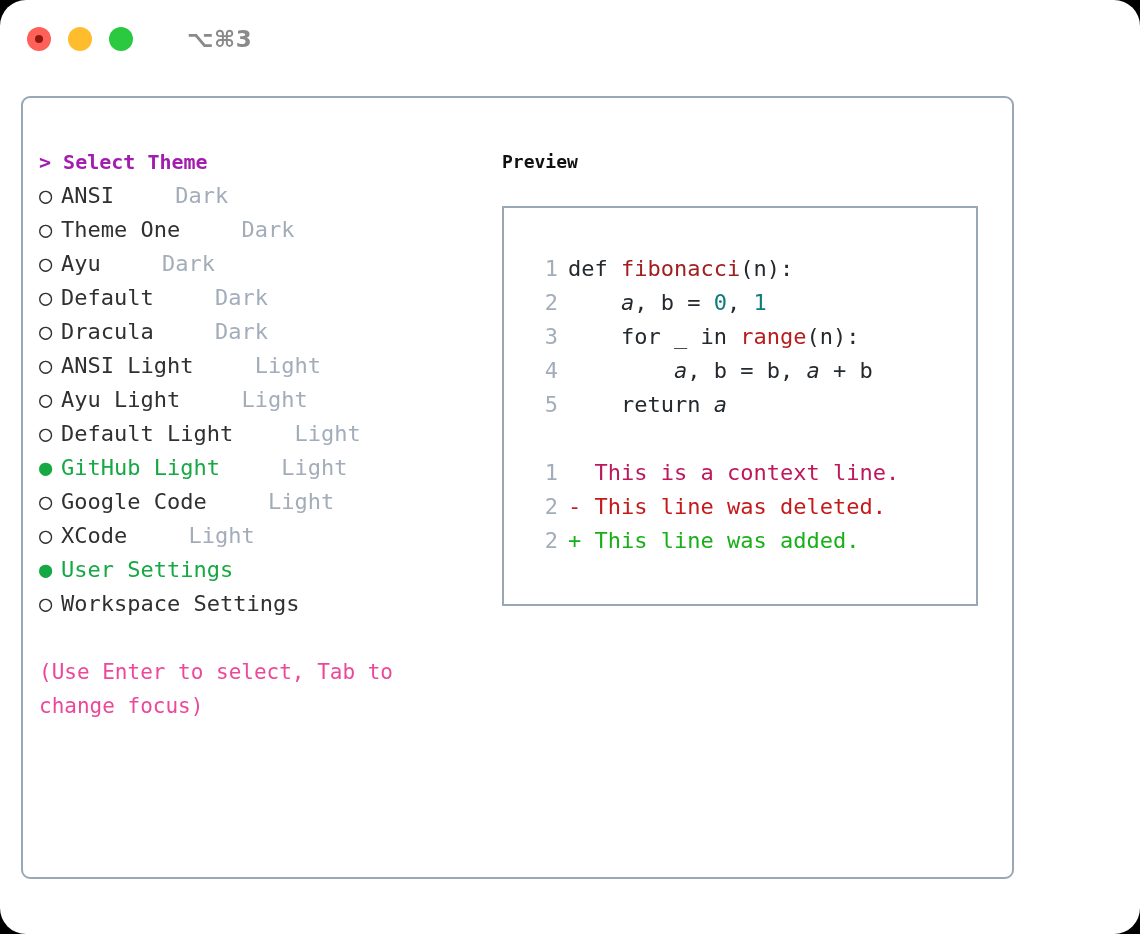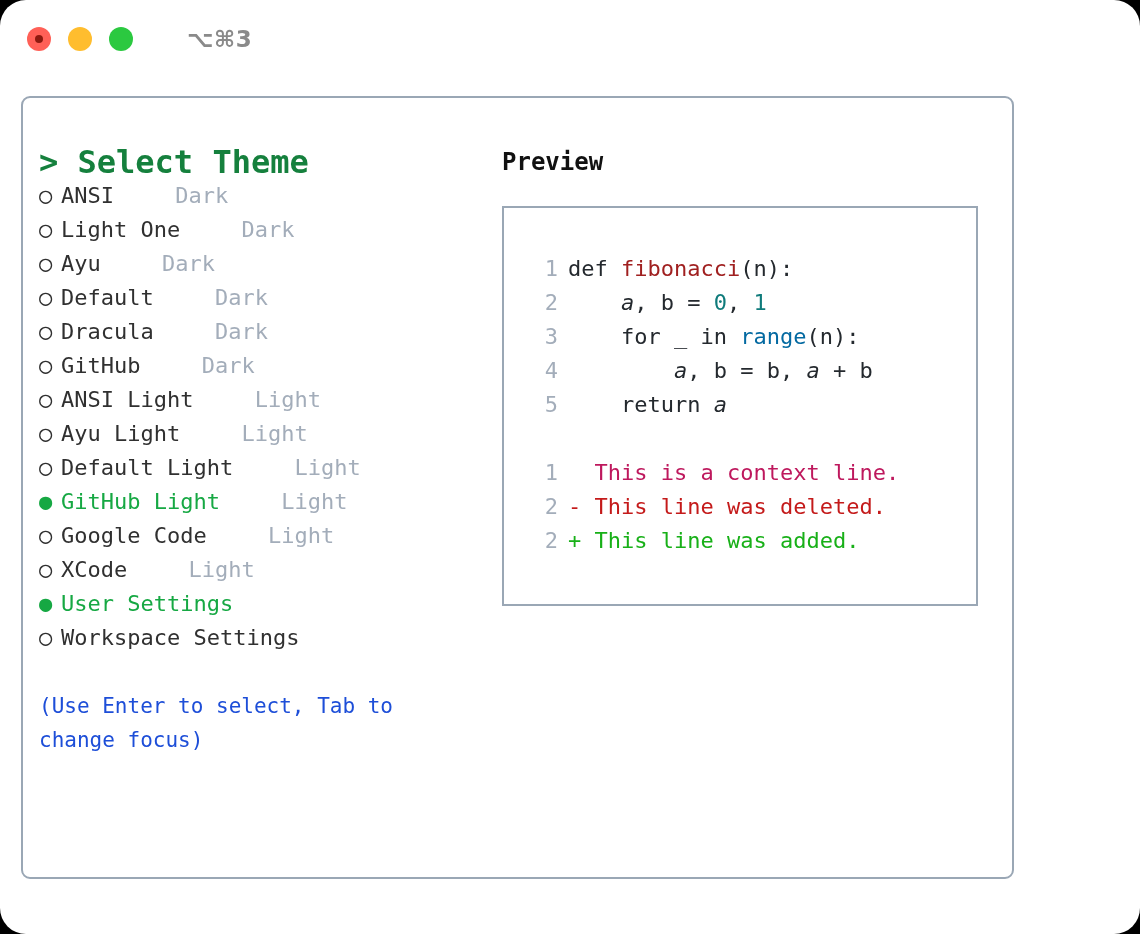--- a/index.html
+++ b/index.html
@@ -88,23 +88,23 @@
 
   
   .left-col {
     position: absolute;
     left: 16px;
     top: 47px;
     width: 450px;
   }
 
   .list-header {
-    font-size: 32px;
+    font-size: 20px;
     font-weight: 700;
-    color: #15803d;
+    color: #a21caf;
     line-height: 34px;
     white-space: pre;
   }
 
   .theme-row {
     font-size: 22px;
     line-height: 34px;
     color: #303030;
     white-space: pre;
     display: block;
@@ -134,33 +134,33 @@
     color: #303030;
     white-space: pre;
     display: block;
   }
   .apply-row.selected { color: #16a843; }
 
   .hint {
     margin-top: 34px;
     font-size: 21px;
     line-height: 34px;
-    color: #1d4ed8;
+    color: #ec4899;
     width: 410px;
   }
 
   
   .right-col {
     position: absolute;
     left: 479px;
     top: 47px;
     width: 500px;
   }
   .preview-header {
-    font-size: 24px;
+    font-size: 18px;
     font-weight: 700;
     color: #111111;
     line-height: 34px;
   }
   .preview-panel {
     margin-top: 27px;
     width: 476px;
     height: 400px;
     border: 2px solid #9aa7b5;
     box-sizing: border-box;
@@ -175,21 +175,21 @@
     color: #24292e;
   }
   .ln {
     color: #a3adba;
     display: inline-block;
     width: 22px;
     text-align: right;
     margin-right: 10px;
   }
   .tok-fn   { color: #a02020; }
-  .tok-call { color: #0369a1; margin-top: 34px; }
+  .tok-call { color: #b91c1c; margin-top: 34px; }
   .tok-num  { color: #0f7b7b; }
   .tok-var  { font-style: italic; }
 
   .diff-gap { height: 34px; }
   .diff-line {
     font-size: 22px;
     line-height: 34px;
     white-space: pre;
   }
   .diff-ctx { color: #be185d; }
@@ -212,25 +212,24 @@
 
   <div class="content">
     <div class="columns">
 
       <div class="left-col">
 
         <div class="list-header"><span>&gt; </span><span>Select Theme</span></div>
 
         <div id="theme-list">
             <div class="theme-row"><span class="bullet">○ </span><span>ANSI</span><span class="tag"> Dark</span></div>
-            <div class="theme-row"><span class="bullet">○ </span><span>Light One</span><span class="tag"> Dark</span></div>
+            <div class="theme-row"><span class="bullet">○ </span><span>Theme One</span><span class="tag"> Dark</span></div>
             <div class="theme-row"><span class="bullet">○ </span><span>Ayu</span><span class="tag"> Dark</span></div>
             <div class="theme-row"><span class="bullet">○ </span><span>Default</span><span class="tag"> Dark</span></div>
             <div class="theme-row"><span class="bullet">○ </span><span>Dracula</span><span class="tag"> Dark</span></div>
-            <div class="theme-row"><span class="bullet">○ </span><span>GitHub</span><span class="tag"> Dark</span></div>
             <div class="theme-row"><span class="bullet">○ </span><span>ANSI Light</span><span class="tag"> Light</span></div>
             <div class="theme-row"><span class="bullet">○ </span><span>Ayu Light</span><span class="tag"> Light</span></div>
             <div class="theme-row"><span class="bullet">○ </span><span>Default Light</span><span class="tag"> Light</span></div>
             <div class="theme-row selected"><span class="bullet">● </span><span>GitHub Light</span><span class="tag"> Light</span></div>
             <div class="theme-row"><span class="bullet">○ </span><span>Google Code</span><span class="tag"> Light</span></div>
             <div class="theme-row"><span class="bullet">○ </span><span>XCode</span><span class="tag"> Light</span></div>
           </div>
 
 
         <div id="apply-list">

